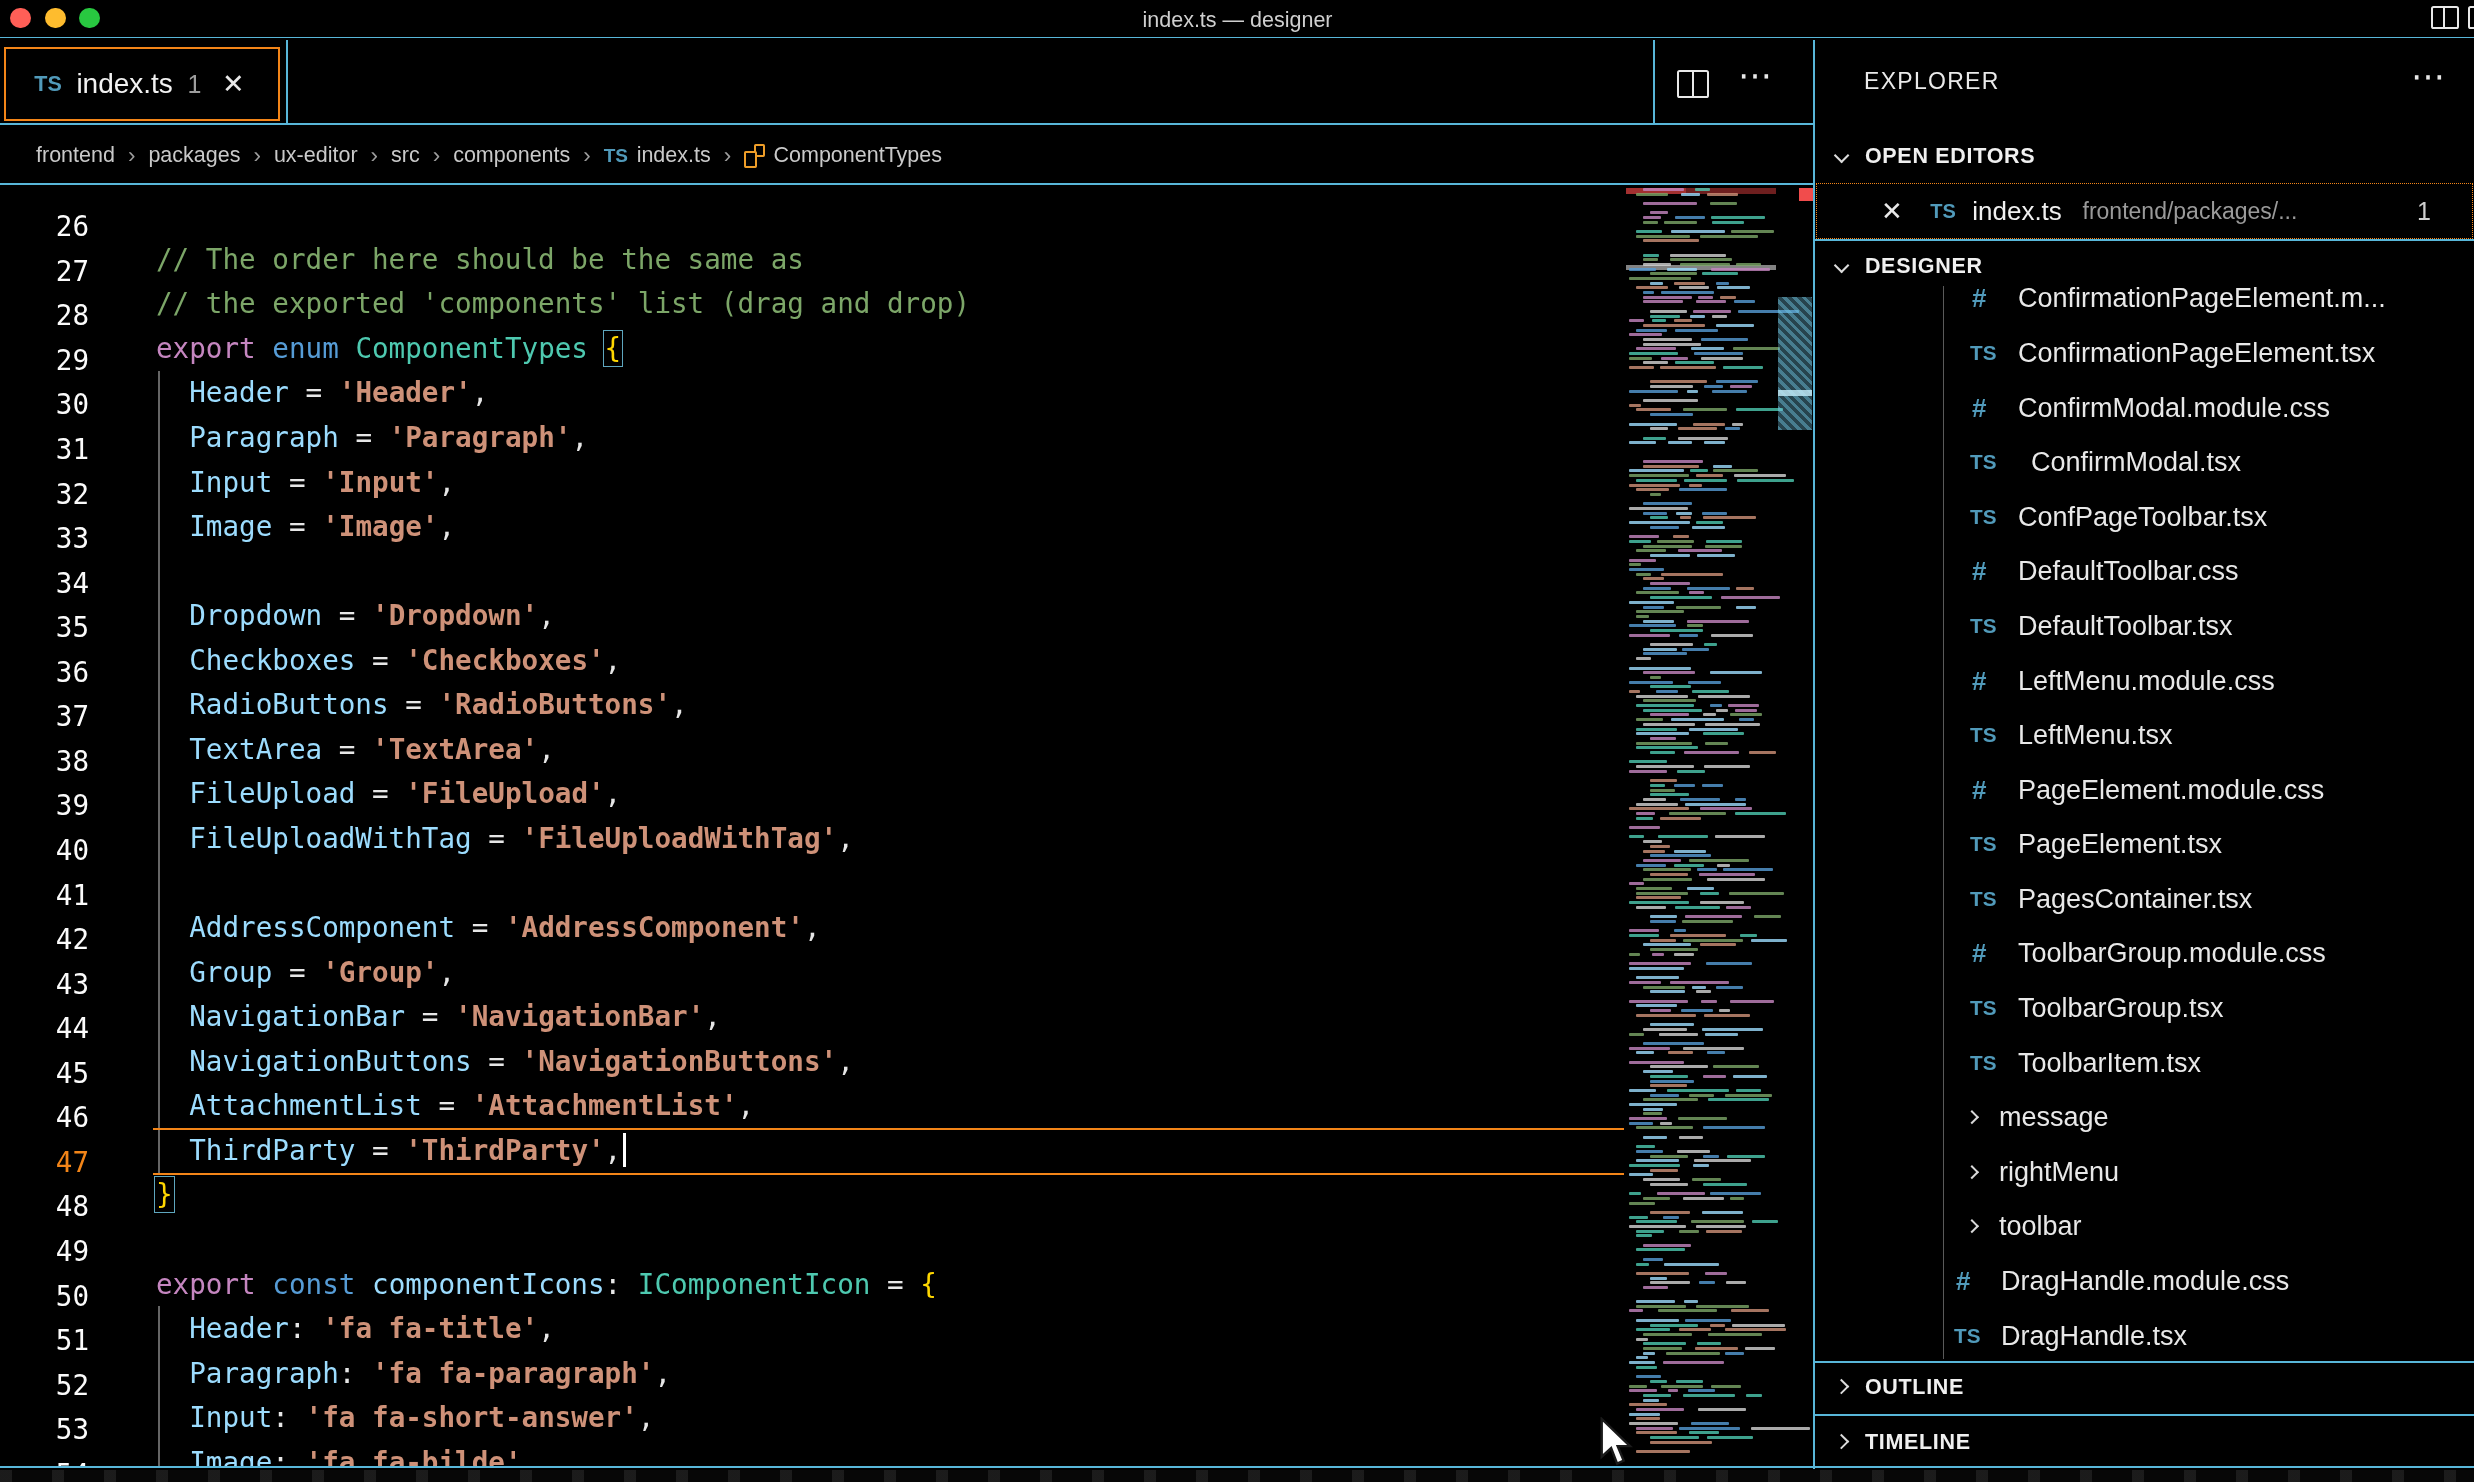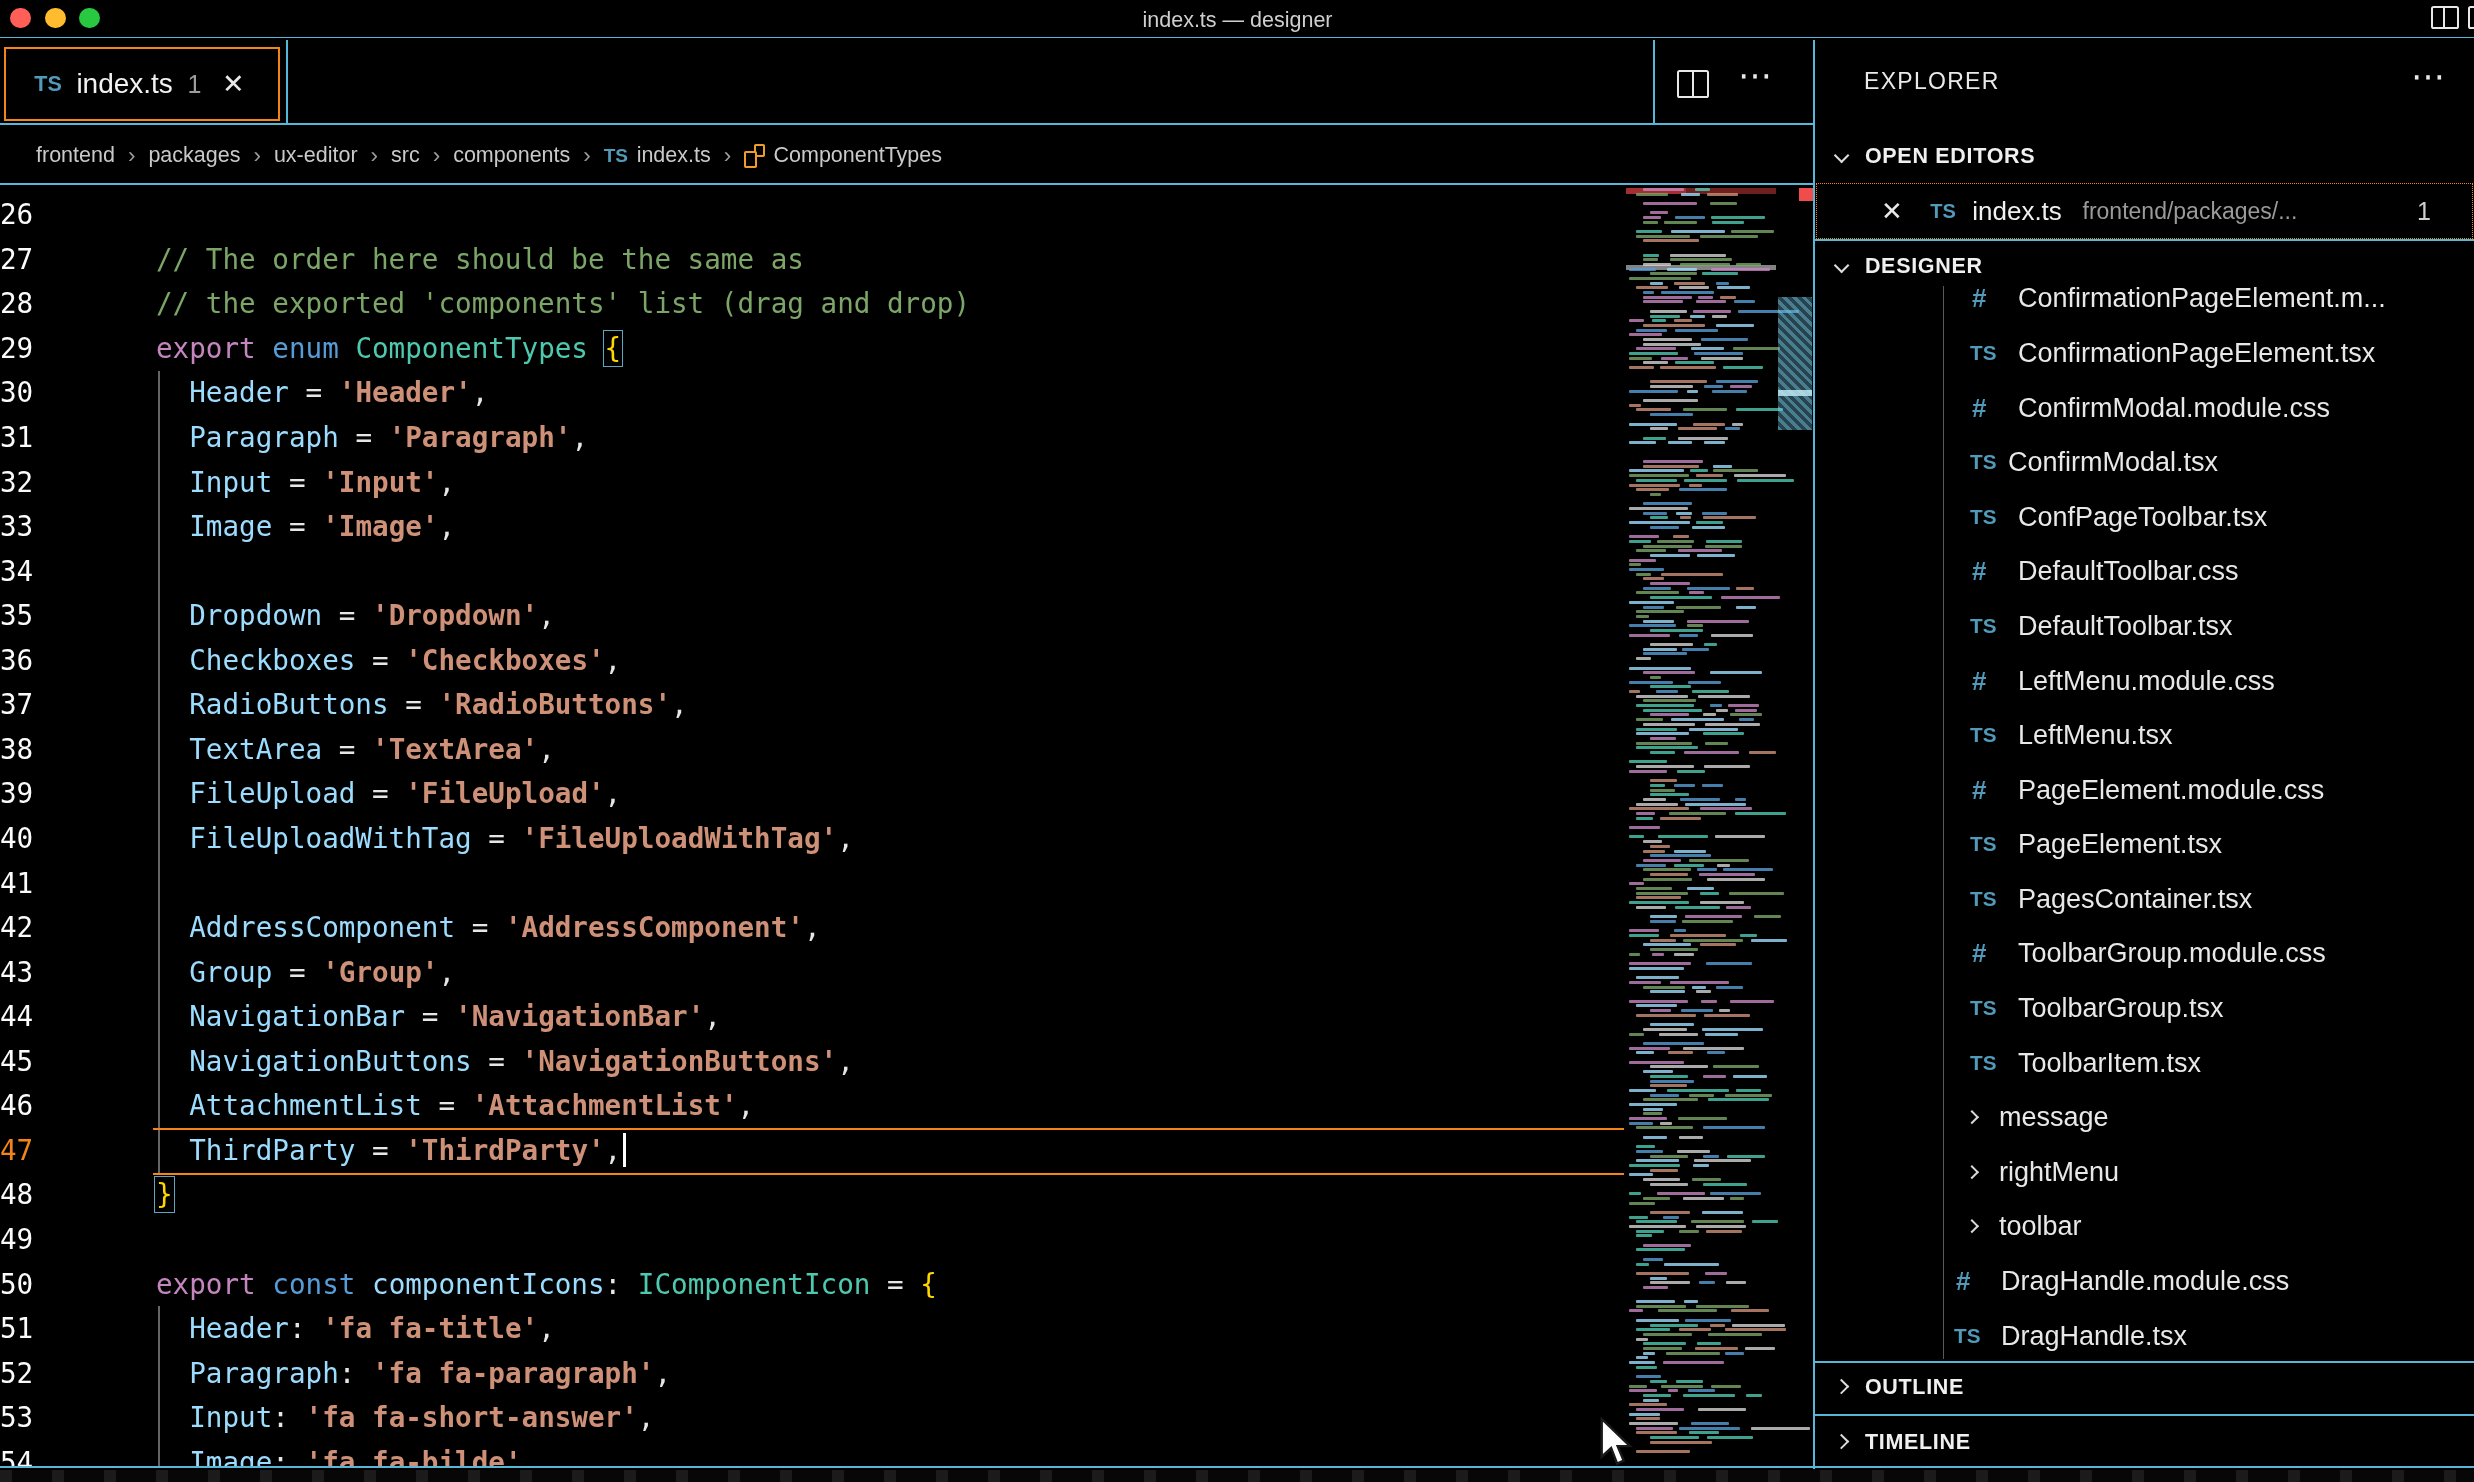--- a/index.html
+++ b/index.html
@@ -49,21 +49,21 @@
   .enum-ico { position:relative; width:20.7px; height:24px; display:inline-block; }
   .enum-ico i { position:absolute; border:2.2px solid #ee9d28; border-radius:1.7px; background:#000; }
   .enum-ico i:nth-child(1) { right:0; top:0; width:11.2px; height:13px; }
   .enum-ico i:nth-child(2) { left:0; bottom:0; width:13px; height:16.4px; }
 
   
   .code-area { position:absolute; left:0; top:187px; width:1813px; height:1281px;
                overflow:hidden; background:#000;
                font-family:"DejaVu Sans Mono", monospace; font-size:27.6px; }
   .code-row { position:absolute; left:0; width:1627px; height:45px; line-height:45px; white-space:pre; }
-  .ln { position:absolute; left:0; width:89px; text-align:left; color:#fbfbfb; }
+  .ln { position:absolute; left:0; width:89px; text-align:right; color:#fbfbfb;margin-top:12px; }
   .ln.active { color:#f38518; }
   .code-txt { position:absolute; left:156px; }
   .tk-c { color:#7ca668; } .tk-k { color:#569cd6; } .tk-m { color:#c586c0; }
   .tk-ty { color:#4ec9b0; } .tk-v { color:#9cdcfe; } .tk-s { color:#ce9178;font-weight:bold; }
   .tk-o { color:#e6e6e6; } .tk-b, .tk-bb { color:#ffd700; }
   .tk-bb { outline:1.7px solid rgba(111,195,223,.85); outline-offset:1.7px; }
   .caret { display:inline-block; width:3px; height:34px; background:#fff;
            vertical-align:-6.9px; margin-left:1.7px; }
   .indent-guide { position:absolute; width:1.7px; background:rgba(225,225,225,.45); }
   .curline-border { position:absolute; left:153px; width:1471px; height:2.2px; background:#f38518; }
@@ -702,21 +702,21 @@
       <div class="tree-row" style="top: 286px;">
         <span class="ico ts">TS</span>
         <span class="lbl" style="left: 203px;">ConfirmationPageElement.tsx</span>
       </div>
       <div class="tree-row" style="top: 341px;">
         <span class="ico css">#</span>
         <span class="lbl" style="left: 203px;">ConfirmModal.module.css</span>
       </div>
       <div class="tree-row" style="top: 395px;">
         <span class="ico ts">TS</span>
-        <span class="lbl" style="left: 193px;">ConfirmModal.tsx</span>
+        <span class="lbl" style="left: 216px;">ConfirmModal.tsx</span>
       </div>
       <div class="tree-row" style="top: 450px;">
         <span class="ico ts">TS</span>
         <span class="lbl" style="left: 203px;">ConfPageToolbar.tsx</span>
       </div>
       <div class="tree-row" style="top: 504px;">
         <span class="ico css">#</span>
         <span class="lbl" style="left: 203px;">DefaultToolbar.css</span>
       </div>
       <div class="tree-row" style="top: 559px;">

